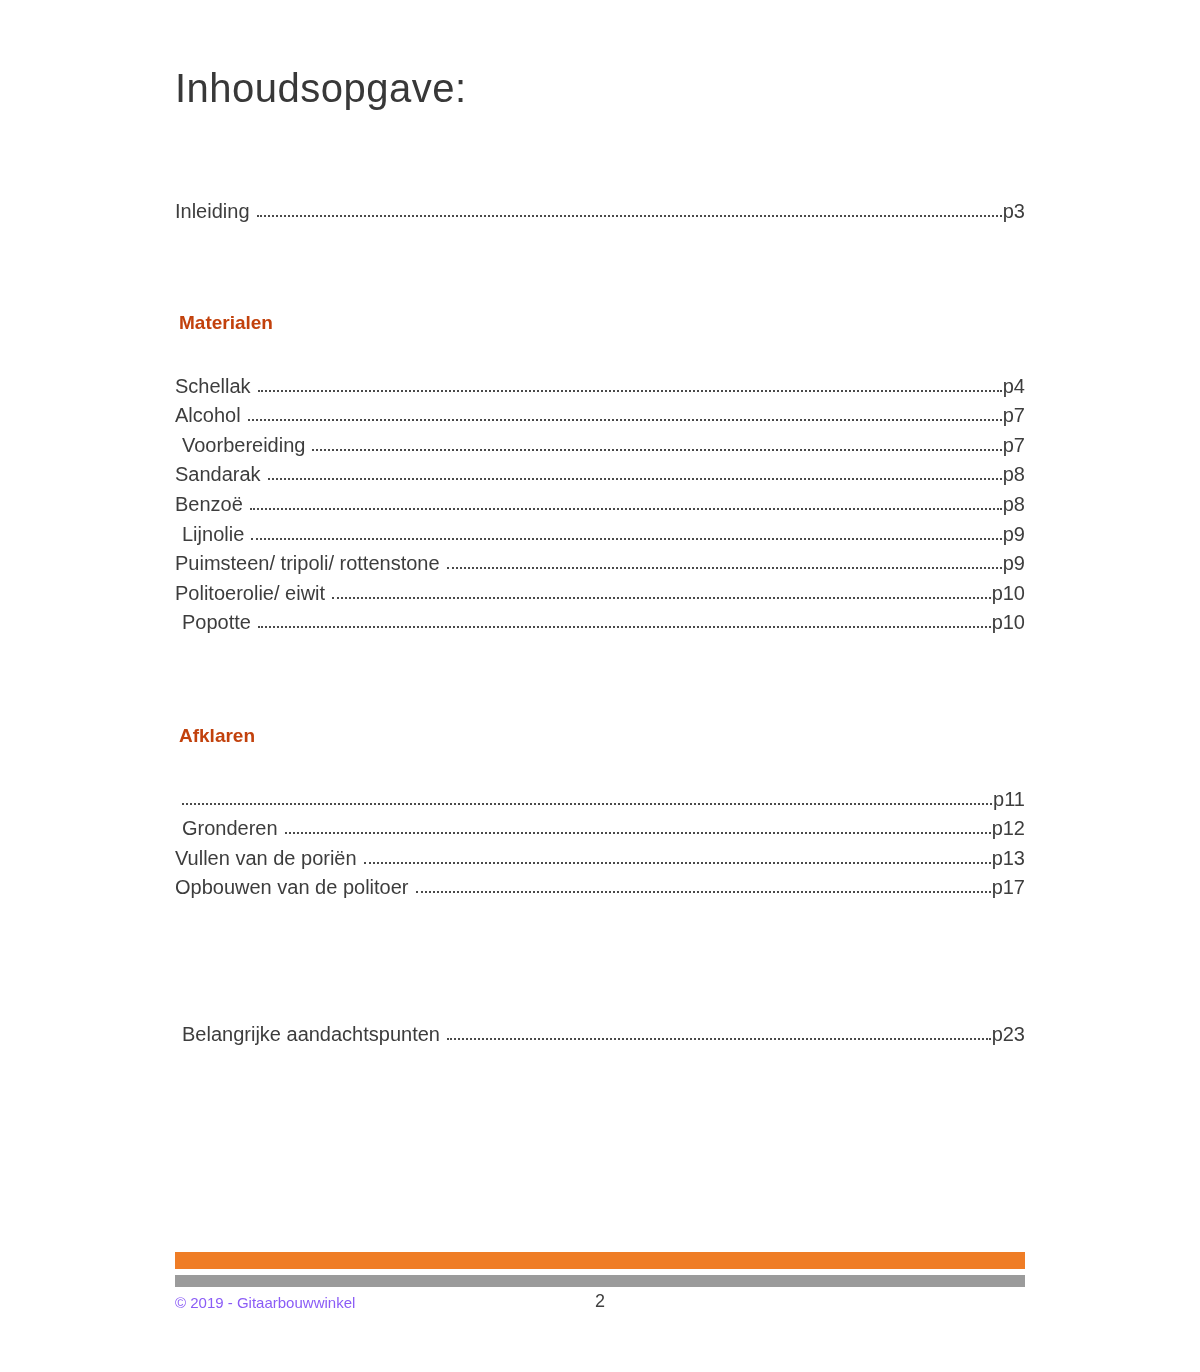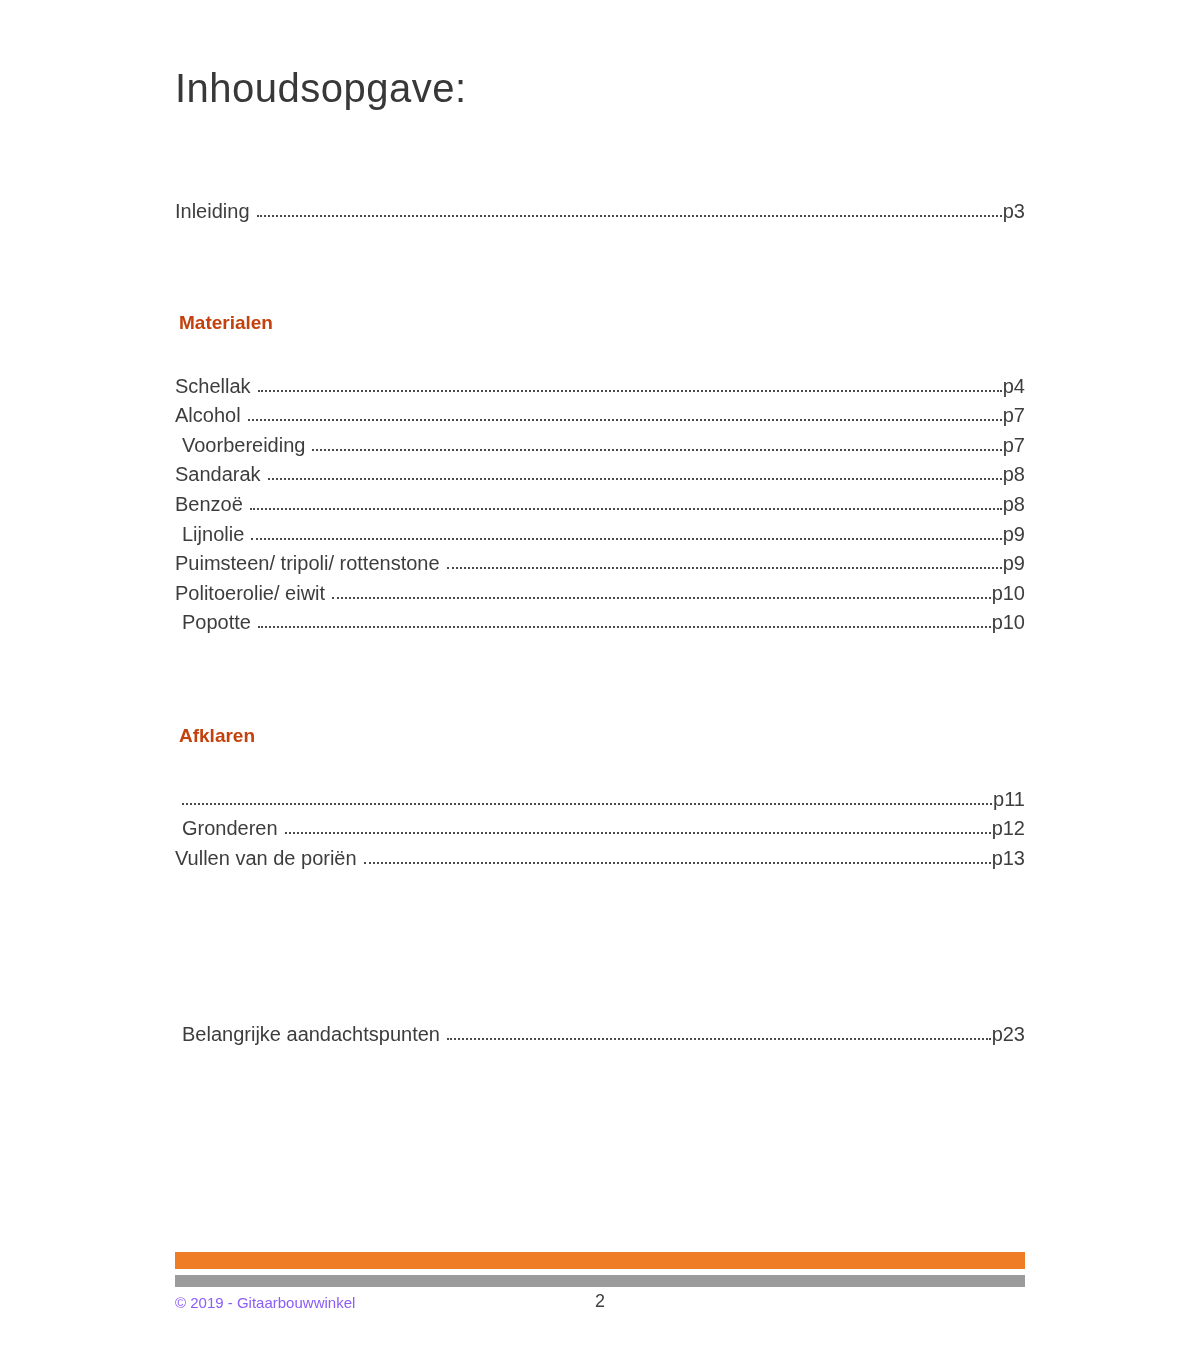--- a/index.html
+++ b/index.html
@@ -154,20 +154,25 @@
       <div class="toc-row indent">
         <span class="label">Gronderen</span>
         <span class="dots"></span>
         <span class="pagenum">p12</span>
       </div>
       <div class="toc-row">
         <span class="label">Vullen van de poriën</span>
         <span class="dots"></span>
         <span class="pagenum">p13</span>
       </div>
+      <div class="toc-row">
+        <span class="label">Opbouwen van de politoer</span>
+        <span class="dots"></span>
+        <span class="pagenum">p17</span>
+      </div>
     </div>
 
     <div class="toc-row pos-final indent">
       <span class="label">Belangrijke aandachtspunten</span>
       <span class="dots"></span>
       <span class="pagenum">p23</span>
     </div>
 
   </div>
 

